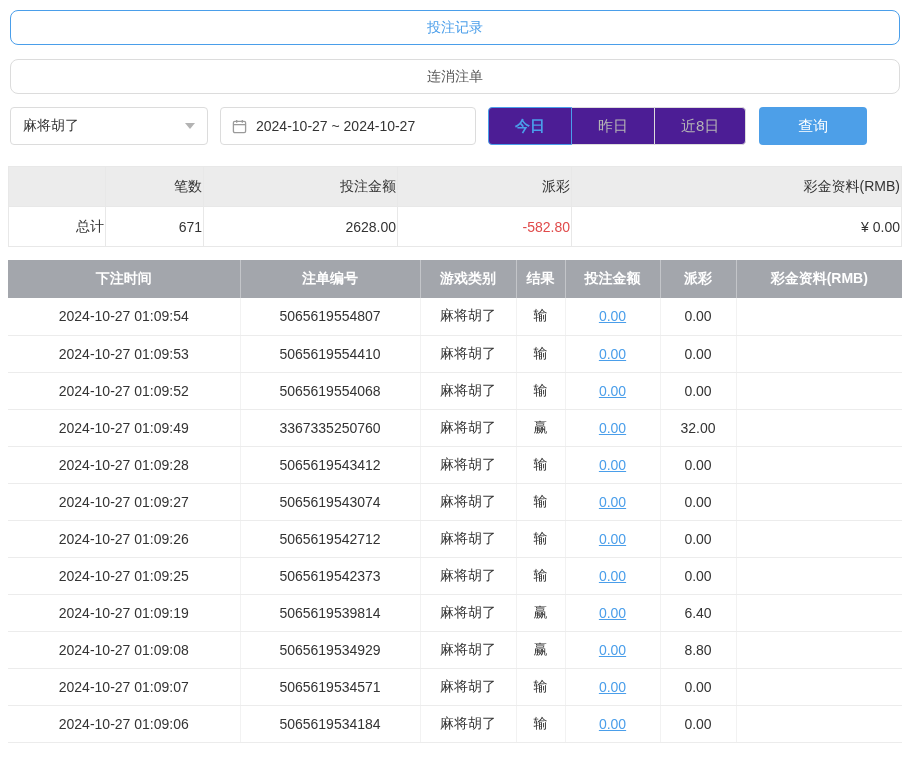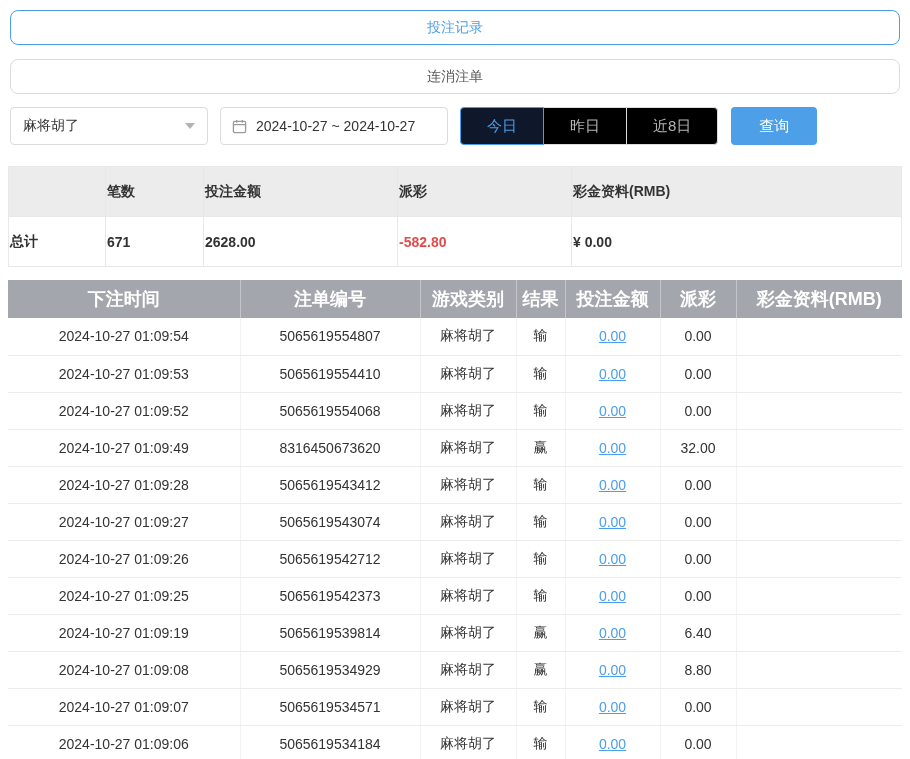--- a/index.html
+++ b/index.html
@@ -25,53 +25,53 @@
   .select-box {
     width: 198px; height: 38px; border: 1px solid #dcdcdc; border-radius: 4px;
     display: flex; align-items: center; justify-content: space-between;
     padding: 0 12px; cursor: pointer; background: #fff;
   }
   .caret {
     width: 0; height: 0; border-left: 5px solid transparent;
     border-right: 5px solid transparent; border-top: 6px solid #b3b3b3;
   }
   .date-box {
-    width: 228px; height: 38px; border: 1px solid #dcdcdc; border-radius: 4px;
+    width: 256px; height: 38px; border: 1px solid #dcdcdc; border-radius: 4px;
     display: flex; align-items: center; gap: 9px; padding: 0 11px;
     margin-left: 12px; cursor: pointer; background: #fff;
   }
   .quick-group { display: flex; margin-left: 12px; }
   .quick-btn {
-    height: 38px; padding: 0 26px; background: #000000; border: 1px solid #dcdcdc;
+    height: 38px; padding: 0 26px; background: #4c1d95; border: 1px solid #dcdcdc;
     color: #b5b5b5; font-size: 15px; margin-left: -1px; cursor: pointer;
     font-family: "Liberation Sans", sans-serif;
   }
   .quick-btn:first-child { border-radius: 4px 0 0 4px; margin-left: 0; }
   .quick-btn:last-child { border-radius: 0 4px 4px 0; }
-  .quick-btn.active { color: #4a9eea; border-color: #4a9eea; background: #0f172a; position: relative; z-index: 1; }
+  .quick-btn.active { color: #4a9eea; border-color: #4a9eea; background: #4c1d95; position: relative; z-index: 1; font-weight: bold; }
   .query-btn {
-    height: 38px; padding: 0 28px; margin-left: 13px; border: none; border-radius: 4px;
+    height: 38px; padding: 0 39px; margin-left: 13px; border: none; border-radius: 4px;
     background: #4d9fe8; color: #fff; font-size: 15px; cursor: pointer;
     font-family: Liberation Sans, sans-serif;
   }
 
   
   table { border-collapse: collapse; }
   .summary-table { width: 894px; margin: 21px 8px 0 8px; }
   .summary-table th, .summary-table td {
-    height: 50px; text-align: left; border: 1px solid #e8e8e8; font-weight: bold;
+    height: 40px; text-align: right; border: 1px solid #e8e8e8; font-weight: normal;
   }
   .summary-table thead th { background: #ececec; color: #333; }
   .summary-table td.neg { color: #e04b4b; }
 
   
   .records-table { width: 894px; margin: 13px 8px 0 8px; }
   .records-table thead th {
     height: 38px; background: #a3a6ac; color: #fff; font-weight: bold;
-    border-right: 1px solid rgba(255,255,255,0.35); text-align: center; font-size: 18px;
+    border-right: 1px solid rgba(255,255,255,0.35); text-align: center; font-size: 14px;
   }
   .records-table thead th:last-child { border-right: none; }
   .records-table tbody td {
     height: 37px; text-align: center; border-bottom: 1px solid #ececec;
     border-right: 1px solid #f2f2f2; color: #333;
   }
   .records-table tbody td:last-child { border-right: none; }
   .bet-link { color: #4a9eea; text-decoration: underline; cursor: pointer; }
 </style>
 </head>
@@ -179,21 +179,21 @@
         <td>2024-10-27 01:09:52</td>
         <td>5065619554068</td>
         <td>麻将胡了</td>
         <td>输</td>
         <td><span class="bet-link">0.00</span></td>
         <td>0.00</td>
         <td></td>
       </tr>
       <tr>
         <td>2024-10-27 01:09:49</td>
-        <td>8316450673620</td>
+        <td>3367335250760</td>
         <td>麻将胡了</td>
         <td>赢</td>
         <td><span class="bet-link">0.00</span></td>
         <td>32.00</td>
         <td></td>
       </tr>
       <tr>
         <td>2024-10-27 01:09:28</td>
         <td>5065619543412</td>
         <td>麻将胡了</td>

